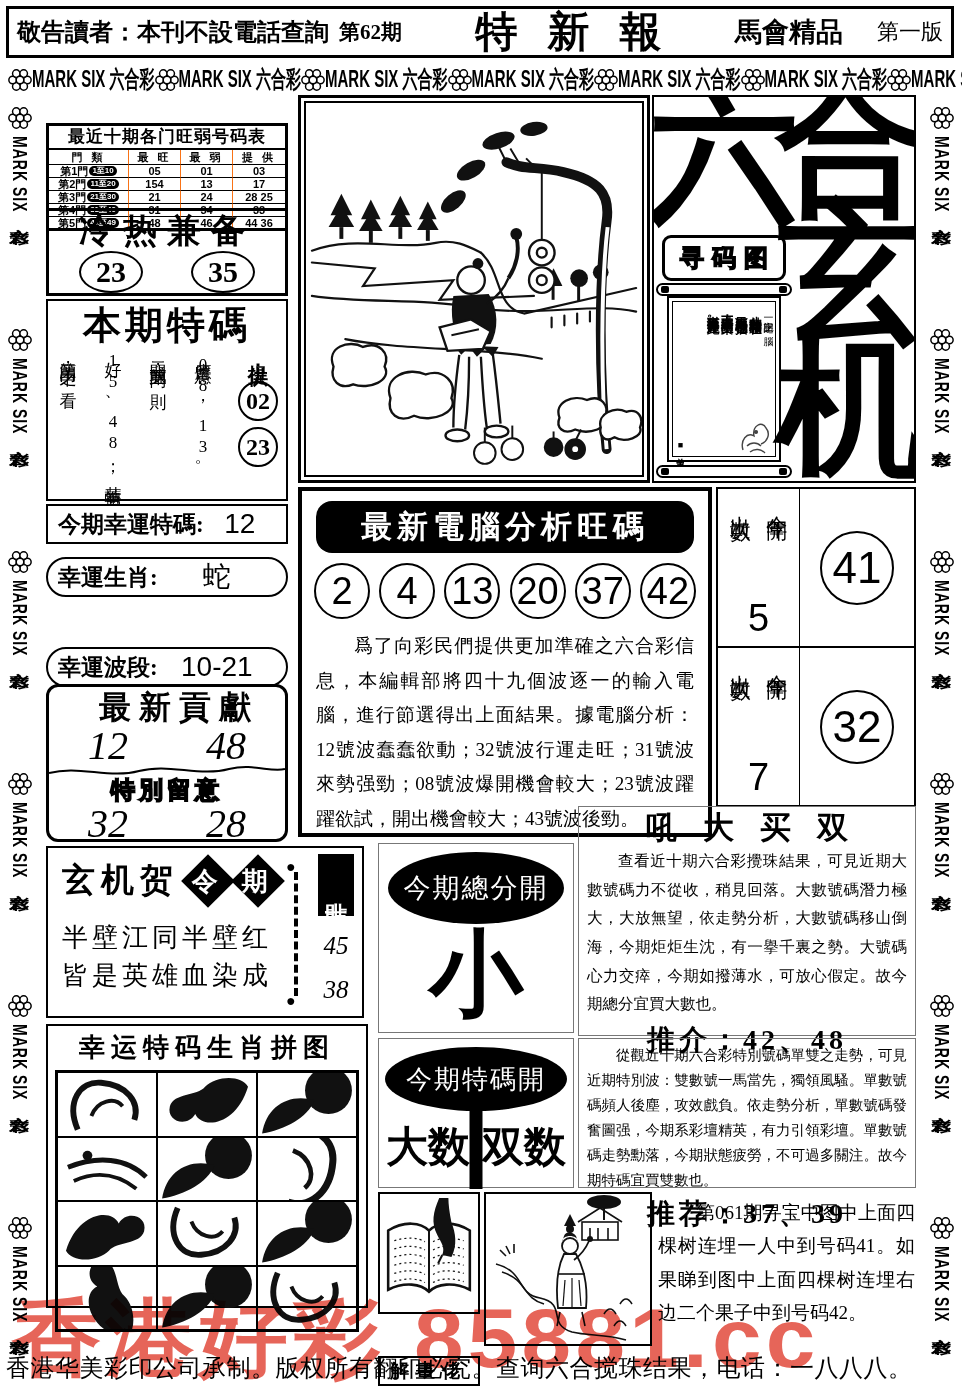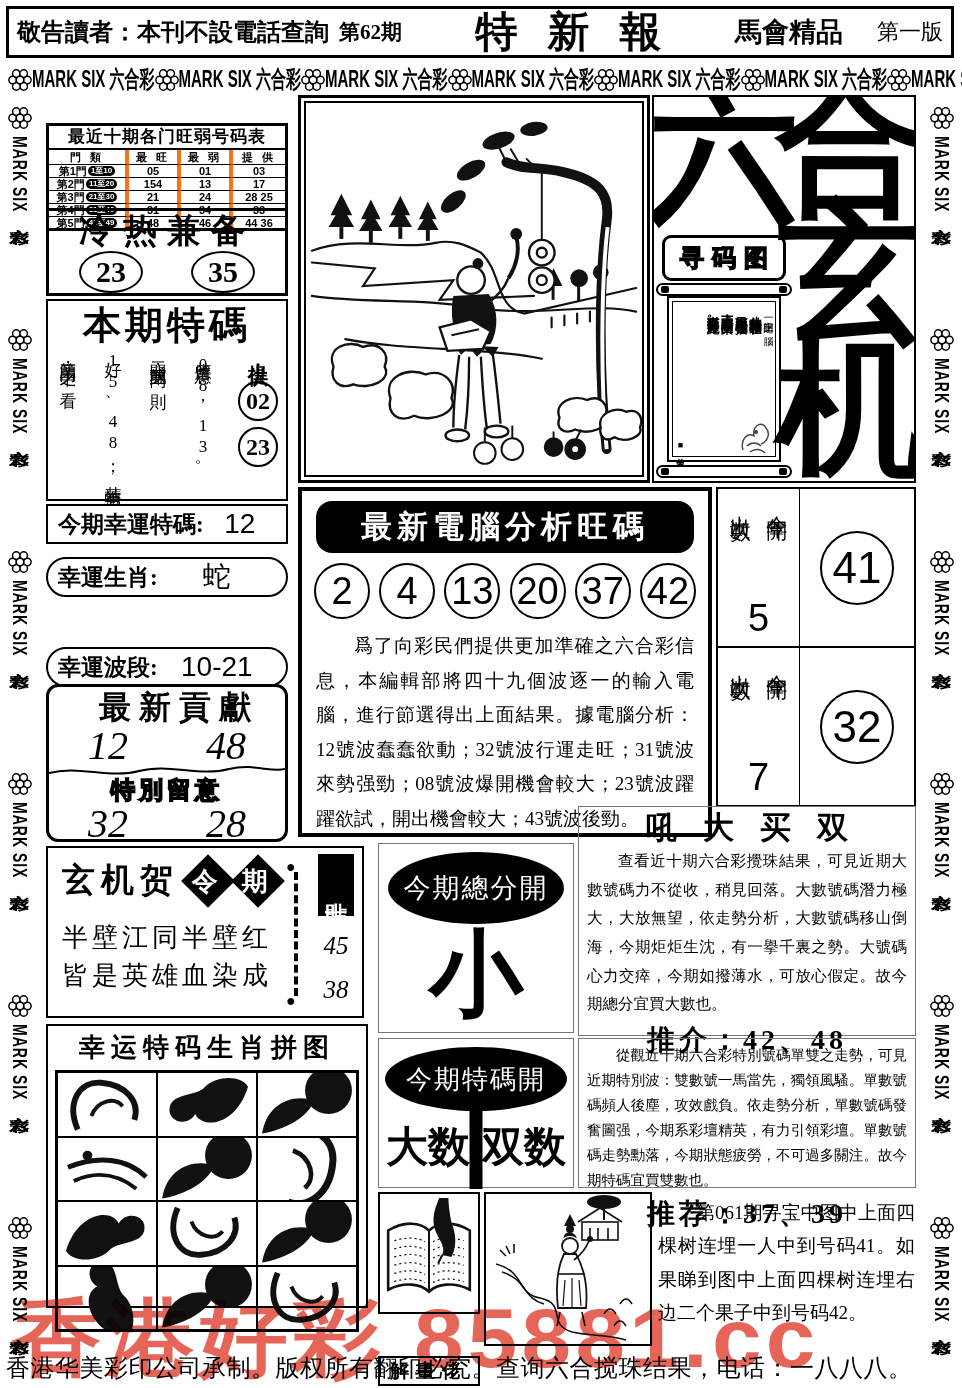--- a/index.html
+++ b/index.html
@@ -33,21 +33,21 @@
   #vstrip-l{left:1px;} #vstrip-r{left:923px;}
   .vunit{display:flex;flex-direction:column;align-items:center;gap:6px;}
   .vmark{writing-mode:vertical-rl;font-family:var(--sans);font-weight:bold;font-size:14px;
          letter-spacing:1px;transform:scaleX(1.4);white-space:nowrap;}
 
   
   #hot-table{left:46px;top:97px;width:242px;height:108px;border:3px solid #000;font-family:var(--sans);margin-top:26px;}
   #hot-table .t-title{font-size:17px;font-weight:bold;text-align:center;letter-spacing:1px;
         border-bottom:2px solid #000;height:24px;line-height:22px;}
   .t-grid{display:grid;grid-template-columns:80px 52px 52px 1fr;}
-  .t-grid>div{border-right:4px solid #f97316;border-bottom:1px solid #000;font-size:11px;
+  .t-grid>div{border-right:1px solid #f97316;border-bottom:1px solid #000;font-size:11px;
         font-weight:bold;text-align:center;height:13px;line-height:13px;overflow:hidden;}
   .t-grid>div:nth-child(4n){border-right:none;}
   .t-grid>div.hd{height:15px;line-height:15px;letter-spacing:3px;}
   .door-cell{display:flex;align-items:center;justify-content:center;gap:1px;}
   .range-badge{background:#000;color:#fff;border-radius:7px;font-size:8px;line-height:10px;
         padding:0 3px;font-weight:bold;white-space:nowrap;}
 
   
   #cold-hot{left:46px;top:208px;width:242px;height:88px;border:3px solid #000;text-align:center;}
   #cold-hot .ch-title{font-size:34px;font-weight:bold;letter-spacing:10px;line-height:40px;}

